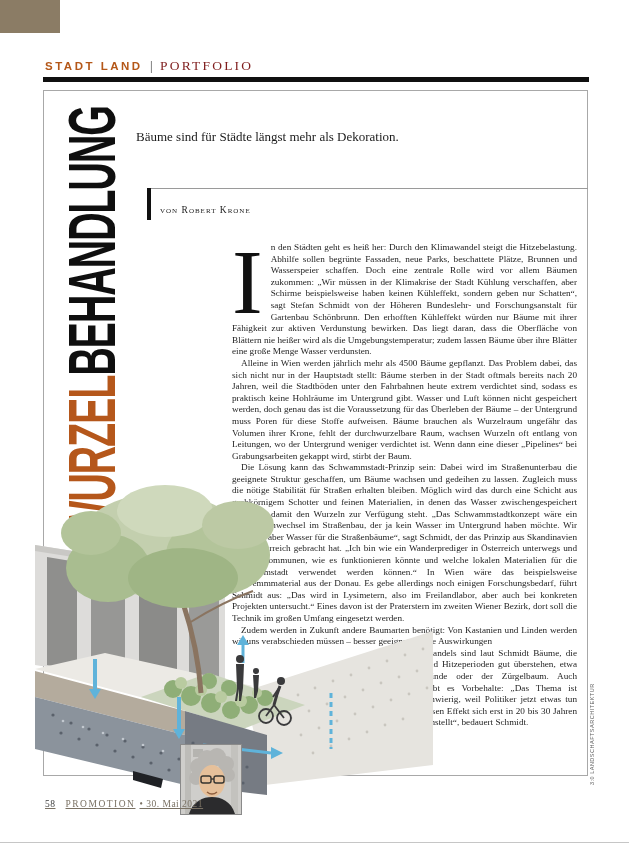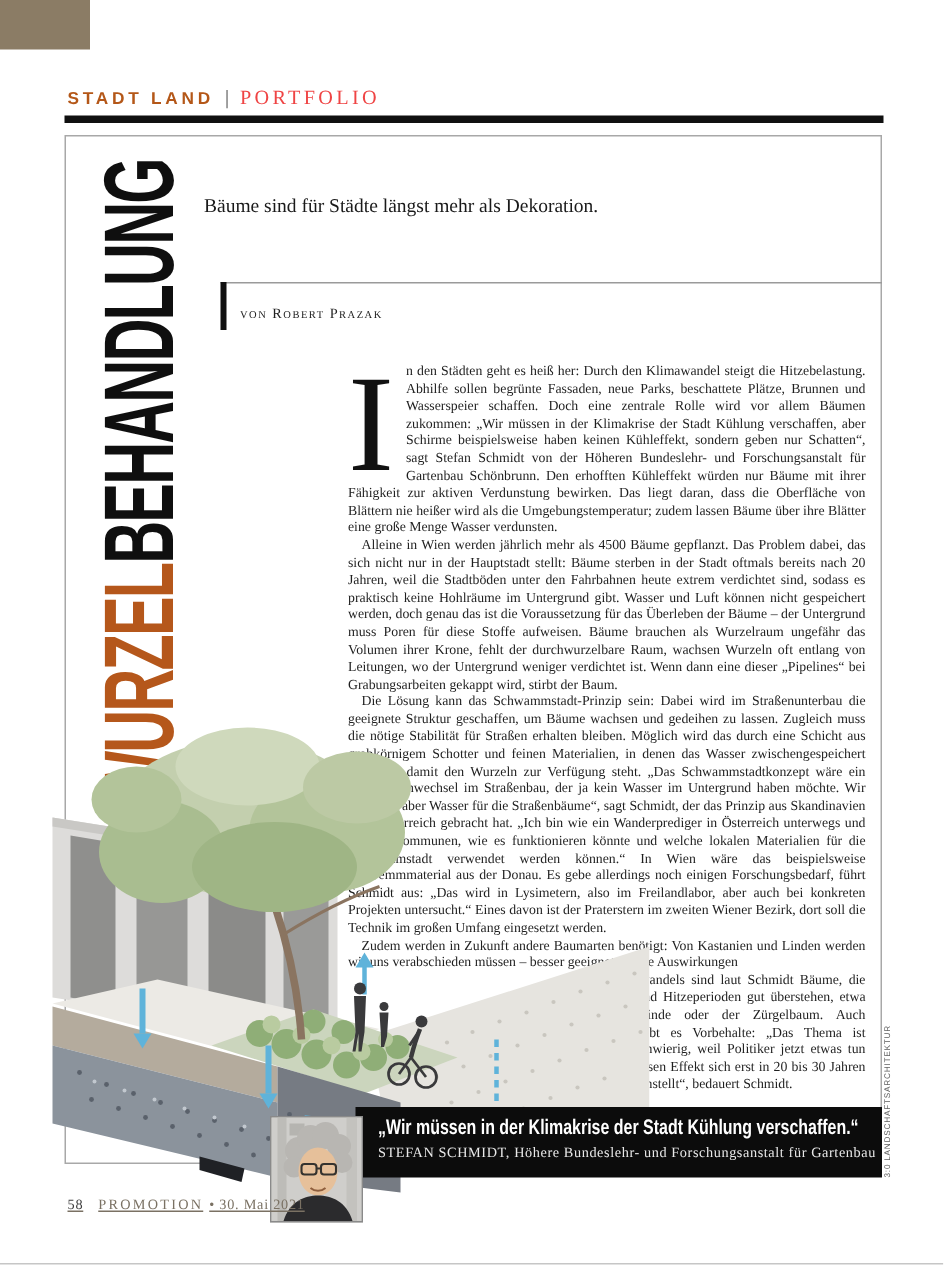--- a/index.html
+++ b/index.html
@@ -5,21 +5,21 @@
   html,body{margin:0;padding:0;background:#fff;}
   .page{position:relative;width:629px;height:845px;background:#ffffff;overflow:hidden;
         font-family:"Liberation Serif", serif;}
 
   .corner-square{position:absolute;left:0;top:0;width:60px;height:33px;background:#8b7c65;}
 
   .kicker{position:absolute;left:45px;top:56px;white-space:nowrap;}
   .kicker .brand{font-family:"Liberation Sans",sans-serif;font-weight:700;font-size:11.5px;
                  letter-spacing:2.5px;color:#b45718;}
   .kicker .divider{color:#8a8a8a;font-size:13px;margin:0 7px;font-family:"Liberation Sans",sans-serif;}
-  .kicker .section{font-family:"Liberation Serif",serif;font-size:13.5px;letter-spacing:2.2px;color:#ef4444;}
+  .kicker .section{font-family:"Liberation Serif",serif;font-size:13.5px;letter-spacing:2.2px;color:#7f1d1d;}
 
   .rule{position:absolute;left:43px;top:77px;width:546px;height:5px;background:#101010;}
   .frame{position:absolute;left:43px;top:90px;width:545px;height:686px;border:1px solid #a8a8a8;box-sizing:border-box;}
 
   .headline-box{position:absolute;left:57px;top:104px;width:72px;height:434px;}
   .headline-rot{position:absolute;left:0;top:0;width:434px;height:72px;transform-origin:0 0;
                 transform:rotate(-90deg) translateX(-434px);white-space:nowrap;}
   .headline-inner{display:inline-block;transform-origin:0 0;transform:scaleX(0.60);
                   font-family:"Liberation Sans",sans-serif;font-weight:700;font-size:66px;
                   letter-spacing:-2px;line-height:70px;}
@@ -85,21 +85,21 @@
       </span>
     </div>
   </div>
 
   <div class="dek">
     <div>Bäume sind für Städte längst mehr als Dekoration.</div>
   </div>
 
   <div class="byline-sep"></div>
   <div class="byline-bar"></div>
-  <div class="byline">von Robert Prazak</div>
+  <div class="byline">von Robert Krone</div>
 
   <div class="article" lang="de">
     <p class="first"><span class="dropcap">I</span><span>n den Städten geht es heiß her: Durch den Klimawandel steigt die Hitzebelastung. Abhilfe sollen begrünte Fassaden, neue Parks, beschattete Plätze, Brunnen und Wasserspeier schaffen. Doch eine zentrale Rolle wird vor allem Bäumen zukommen: „Wir müssen in der Klimakrise der Stadt Kühlung verschaffen, aber Schirme beispielsweise haben keinen Kühleffekt, sondern geben nur Schatten“, sagt Stefan Schmidt von der Höheren Bundeslehr- und Forschungsanstalt für Gartenbau Schönbrunn. Den erhofften Kühleffekt würden nur Bäume mit ihrer Fähigkeit zur aktiven Verdunstung bewirken. Das liegt daran, dass die Oberfläche von Blättern nie heißer wird als die Umgebungstemperatur; zudem lassen Bäume über ihre Blätter eine große Menge Wasser verdunsten.</span></p>
     <p>Alleine in Wien werden jährlich mehr als 4500 Bäume gepflanzt. Das Problem dabei, das sich nicht nur in der Hauptstadt stellt: Bäume sterben in der Stadt oftmals bereits nach 20 Jahren, weil die Stadtböden unter den Fahrbahnen heute extrem verdichtet sind, sodass es praktisch keine Hohlräume im Untergrund gibt. Wasser und Luft können nicht gespeichert werden, doch genau das ist die Voraussetzung für das Überleben der Bäume – der Untergrund muss Poren für diese Stoffe aufweisen. Bäume brauchen als Wurzelraum ungefähr das Volumen ihrer Krone, fehlt der durchwurzelbare Raum, wachsen Wurzeln oft entlang von Leitungen, wo der Untergrund weniger verdichtet ist. Wenn dann eine dieser „Pipelines“ bei Grabungsarbeiten gekappt wird, stirbt der Baum.</p>
     <p>Die Lösung kann das Schwammstadt-Prinzip sein: Dabei wird im Straßenunterbau die geeignete Struktur geschaffen, um Bäume wachsen und gedeihen zu lassen. Zugleich muss die nötige Stabilität für Straßen erhalten bleiben. Möglich wird das durch eine Schicht aus grobkörnigem Schotter und feinen Materialien, in denen das Wasser zwischengespeichert wird und damit den Wurzeln zur Verfügung steht. „Das Schwammstadtkonzept wäre ein Paradigmenwechsel im Straßenbau, der ja kein Wasser im Untergrund haben möchte. Wir brauchen aber Wasser für die Straßenbäume“, sagt Schmidt, der das Prinzip aus Skandinavien nach Österreich gebracht hat. „Ich bin wie ein Wanderprediger in Österreich unterwegs und erkläre Kommunen, wie es funktionieren könnte und welche lokalen Materialien für die Schwammstadt verwendet werden können.“ In Wien wäre das beispielsweise Schwemmmaterial aus der Donau. Es gebe allerdings noch einigen Forschungsbedarf, führt Schmidt aus: „Das wird in Lysimetern, also im Freilandlabor, aber auch bei konkreten Projekten untersucht.“ Eines davon ist der Praterstern im zweiten Wiener Bezirk, dort soll die Technik im großen Umfang eingesetzt werden.</p>
     <p>Zudem werden in Zukunft andere Baumarten benötigt: Von Kastanien und Linden werden wir uns verabschieden müssen – besser geeignet für die Auswirkungen</p>
     <p style="text-indent:0;">
         <span class="wrap-indent">des Klimawandels sind laut Schmidt Bäume, die Trocken- und Hitzeperioden gut überstehen, etwa die Silberlinde oder der Zürgelbaum. Auch politisch gibt es Vorbehalte: „Das Thema ist politisch schwierig, weil Politiker jetzt etwas tun müssen, dessen Effekt sich erst in 20 bis 30 Jahren so richtig einstellt“, bedauert Schmidt.</span>
       </p>
   </div>
@@ -255,24 +255,20 @@
         <circle cx="233" cy="233" r="7" fill="none" stroke="#3a3a3c" stroke-width="1.8"></circle>
         <circle cx="251" cy="235" r="7" fill="none" stroke="#3a3a3c" stroke-width="1.8"></circle>
         <path d="M233,233 L241,222 L251,235" stroke="#3a3a3c" stroke-width="1.8" fill="none"></path>
         <path d="M241,222 C243,214 245,208 247,203" stroke="#3a3a3c" stroke-width="3" fill="none"></path>
         <circle cx="248" cy="198" r="4" fill="#3a3a3c"></circle>
         <path d="M246,205 L240,214" stroke="#3a3a3c" stroke-width="2" fill="none"></path>
       </g>
     </svg>
   </div>
 
-  <div class="quote-bar">
-    <div class="quote-text">„Wir müssen in der Klimakrise der Stadt Kühlung verschaffen.“</div>
-    <div class="quote-attr">STEFAN SCHMIDT, Höhere Bundeslehr- und Forschungsanstalt für Gartenbau</div>
-  </div>
 
   <div class="portrait">
     <svg width="60" height="69" viewBox="0 0 60 69" xmlns="http://www.w3.org/2000/svg">
       <rect x="0" y="0" width="60" height="69" fill="#cfcecb"></rect>
       <rect x="4" y="0" width="6" height="69" fill="#bdbcb8"></rect>
       <rect x="50" y="0" width="7" height="69" fill="#c3c2be"></rect>
       <rect x="12" y="4" width="10" height="8" fill="#b5b4b0"></rect>
       <g fill="#b8b6b2">
         <circle cx="18" cy="22" r="9"></circle>
           <circle cx="26" cy="14" r="9"></circle>

